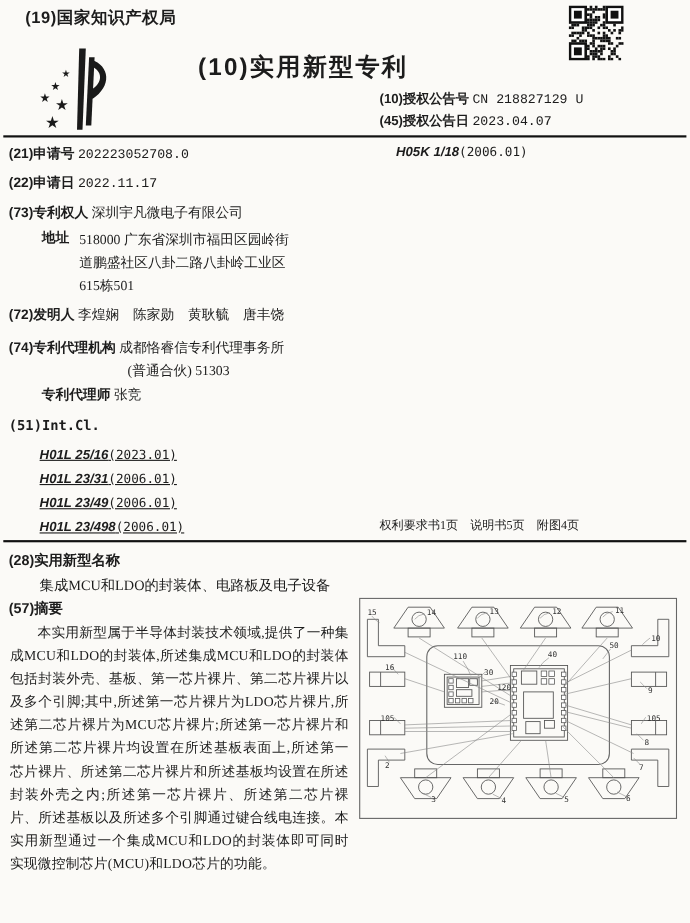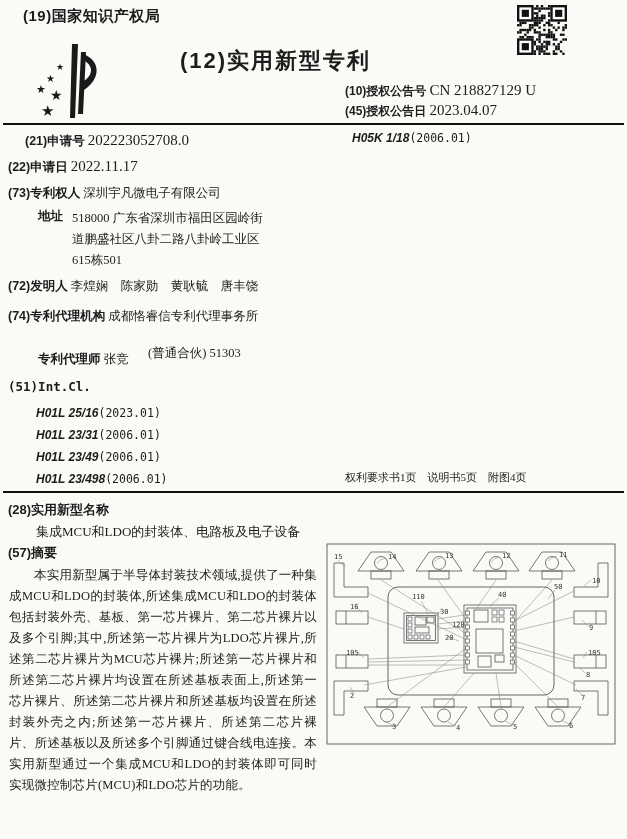--- a/index.html
+++ b/index.html
@@ -4,21 +4,21 @@
 <style>
   html,body{margin:0;padding:0;}
   body{
     width:627px;height:839px;position:relative;overflow:hidden;
     background:#fbfaf7;color:#1c1c1c;
     font-family:"Liberation Serif","DejaVu Serif",serif;
     font-size:12.5px;
   }
   .abs{position:absolute;}
   .b{font-weight:bold;font-family:"Liberation Sans","DejaVu Sans",sans-serif;}
-  .mono{font-family:Liberation Serif, serif;font-size:15px;}
+  .mono{font-family:Liberation Mono, monospace;font-size:12px;}
   .rule{position:absolute;left:3px;right:3px;background:#111;}
   .office{font-size:15px;letter-spacing:.5px;}
   .doc-title{font-size:22px;letter-spacing:2px;}
   .hline{line-height:20px;}
   .ipc{font-style:italic;font-weight:bold;font-family:"Liberation Sans","DejaVu Sans",sans-serif;font-size:12px;}
   .ipc-date{font-style:normal;font-weight:normal;font-family:"DejaVu Sans Mono","Liberation Mono",monospace;font-size:11.5px;}
   .addr-block{line-height:21px;width:250px;}
   .abstract-p{
     width:308px;text-align:justify;line-height:21px;text-indent:2em;
     letter-spacing:.2px;
@@ -41,21 +41,21 @@
     <text x="18" y="44" font-size="10">★</text>
     <text x="8" y="55" font-size="11">★</text>
     <text x="22" y="62" font-size="14">★</text>
     <text x="13" y="78" font-size="15">★</text>
     <polygon points="44,6 50,6 47,80 42,80"></polygon>
     <polygon points="53,14 58,14 55,76 50,76"></polygon>
     <path d="M55 16 C 72 22, 74 40, 56 52 L54 44 C 66 38, 66 26, 54 22 Z"></path>
   </g>
 </svg>
 
-<div class="abs doc-title b" style="left:180px;top:46px;">(12)实用新型专利</div>
+<div class="abs doc-title b" style="left:180px;top:46px;">(10)实用新型专利</div>
 
 <div class="abs hline" style="left:345px;top:80px;">
   <span class="b" style="font-size:12px;">(10)授权公告号</span>
   <span class="mono">CN 218827129 U</span>
 </div>
 <div class="abs hline" style="left:345px;top:100px;">
   <span class="b" style="font-size:12px;">(45)授权公告日</span>
   <span class="mono">2023.04.07</span>
 </div>
 
@@ -205,21 +205,21 @@
       <rect x="30" y="2" width="10" height="10" fill="#fff"></rect>
       <rect x="32" y="4" width="6" height="6"></rect>
       <rect x="0" y="28" width="14" height="14"></rect>
       <rect x="2" y="30" width="10" height="10" fill="#fff"></rect>
       <rect x="4" y="32" width="6" height="6"></rect>
     </g>
   </svg>
 
 <div class="rule" style="top:123px;height:2px;"></div>
 
-<div class="abs" style="left:8px;top:132px;margin-left:17px;">
+<div class="abs" style="left:8px;top:132px;">
   <span class="b">(21)申请号</span>
   <span class="mono">202223052708.0</span>
 </div>
 
 <div class="abs" style="left:8px;top:158px;">
   <span class="b">(22)申请日</span>
   <span class="mono">2022.11.17</span>
 </div>
 
 <div class="abs" style="left:8px;top:185px;">
@@ -236,36 +236,36 @@
 
 <div class="abs" style="left:8px;top:278px;">
   <span class="b">(72)发明人</span>
   <span>李煌娴　陈家勋　黄耿毓　唐丰饶</span>
 </div>
 
 <div class="abs" style="left:8px;top:308px;">
   <span class="b">(74)专利代理机构</span>
   <span>成都恪睿信专利代理事务所</span>
 </div>
-<div class="abs" style="left:116px;top:345px;margin-left:32px;">(普通合伙) 51303</div>
+<div class="abs" style="left:116px;top:329px;">(普通合伙) 51303</div>
 
 <div class="abs" style="left:38px;top:351px;">
   <span class="b">专利代理师</span>
   <span>张竞</span>
 </div>
 
 <div class="abs b" style="left:8px;top:379px;font-family:'DejaVu Sans Mono',monospace;">(51)Int.Cl.</div>
-<div class="abs" style="left:36px;top:402px;line-height:22px;">
+<div class="abs" style="left:36px;top:402px;line-height:22px;text-decoration:underline;">
   <div><span class="ipc">H01L 25/16</span><span class="ipc-date">(2023.01)</span></div>
   <div><span class="ipc">H01L 23/31</span><span class="ipc-date">(2006.01)</span></div>
   <div><span class="ipc">H01L 23/49</span><span class="ipc-date">(2006.01)</span></div>
   <div><span class="ipc">H01L 23/498</span><span class="ipc-date">(2006.01)</span></div>
 </div>
 
-<div class="abs" style="left:352px;top:131px;">
+<div class="abs" style="left:360px;top:131px;">
   <span class="ipc">H05K 1/18</span><span class="ipc-date">(2006.01)</span>
 </div>
 
 <div class="abs" style="left:345px;top:470px;font-size:11px;">权利要求书1页　说明书5页　附图4页</div>
 
 <div class="rule" style="top:491px;height:1.5px;"></div>
 
 <div class="abs b" style="left:8px;top:501px;font-size:13px;">(28)实用新型名称</div>
 <div class="abs" style="left:36px;top:523px;font-size:13px;">集成MCU和LDO的封装体、电路板及电子设备</div>
 <div class="abs b" style="left:8px;top:544px;font-size:13px;">(57)摘要</div>

